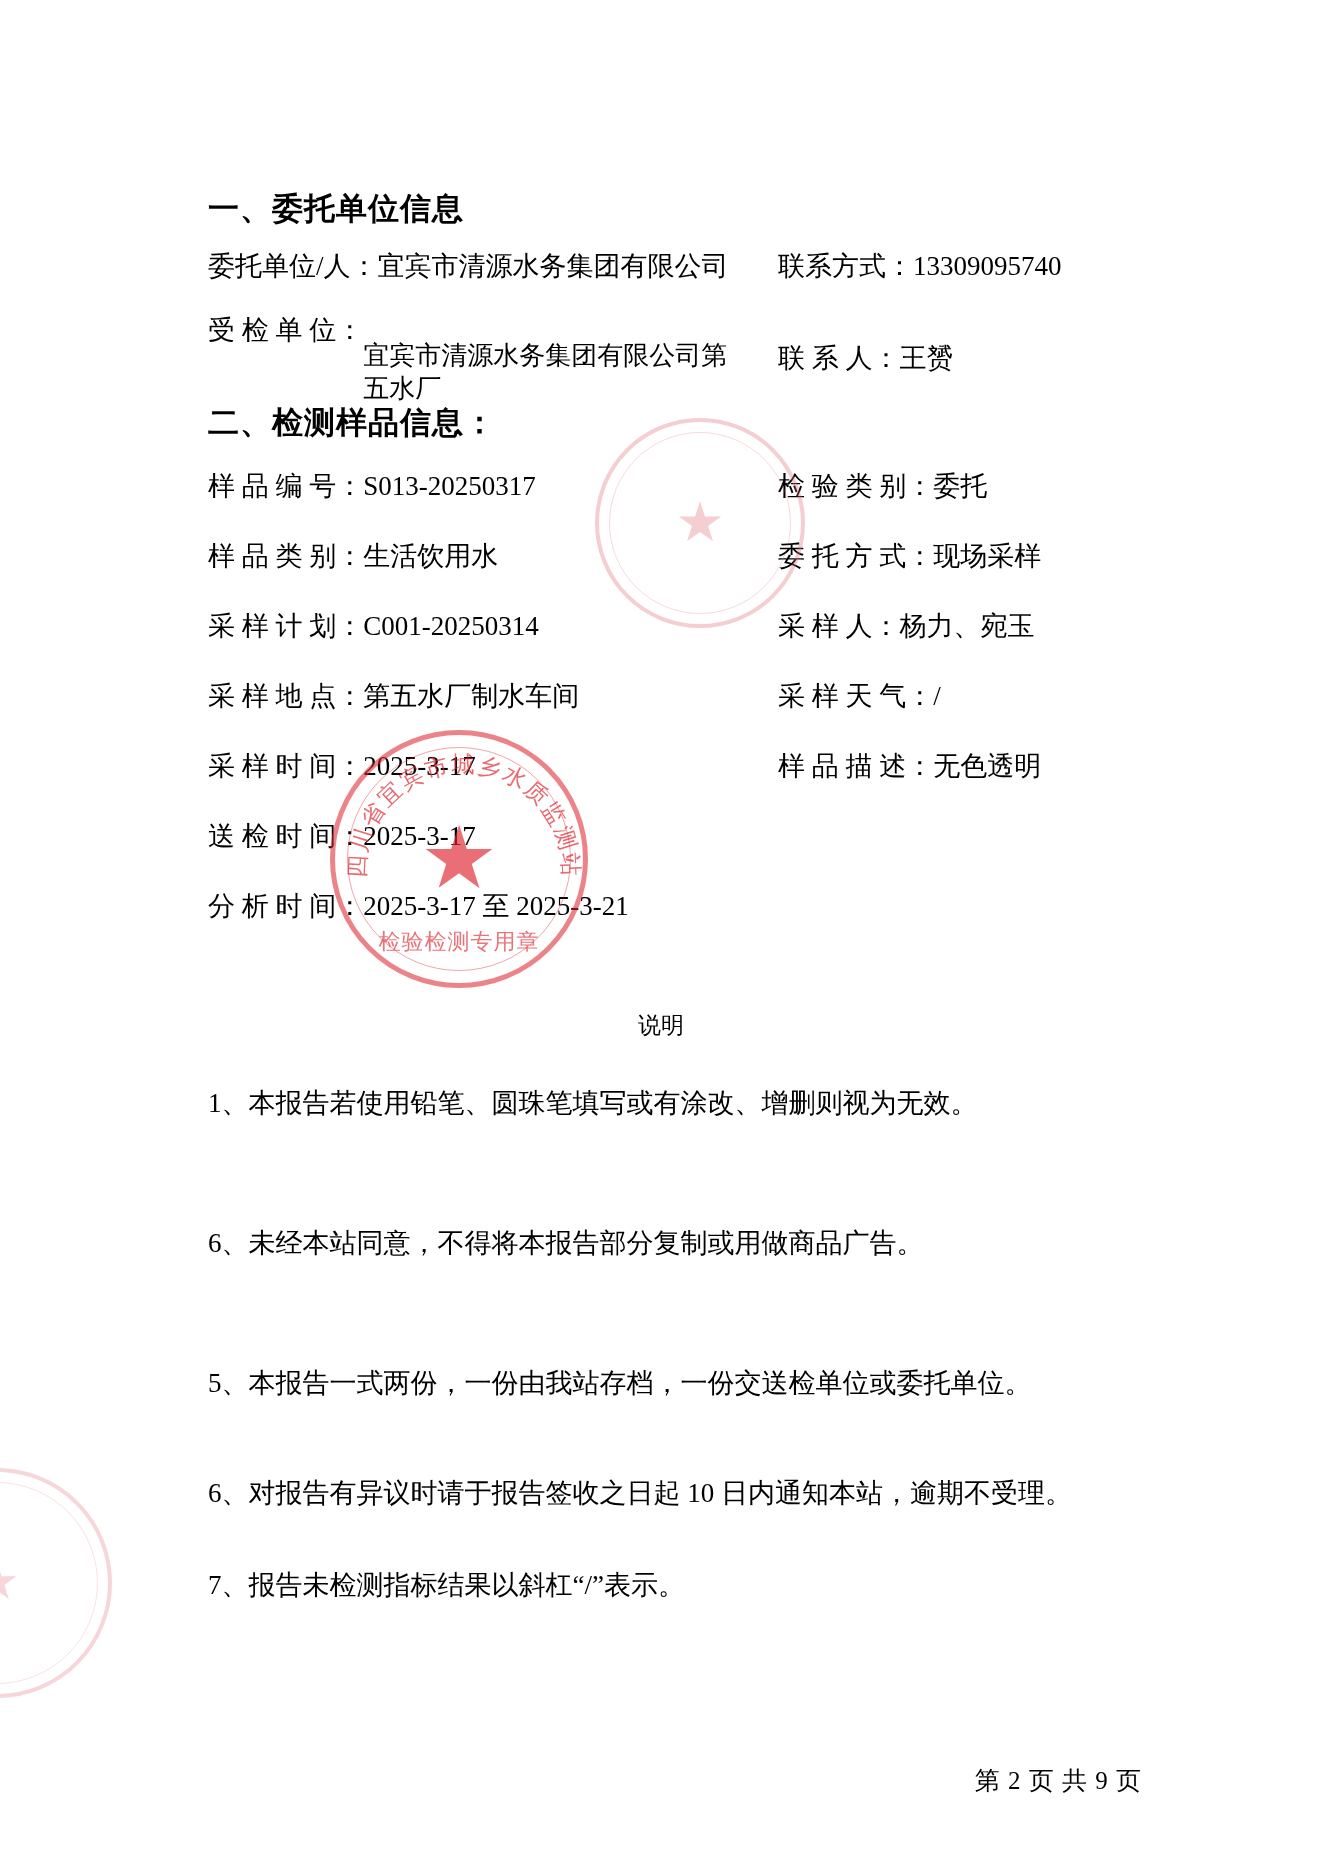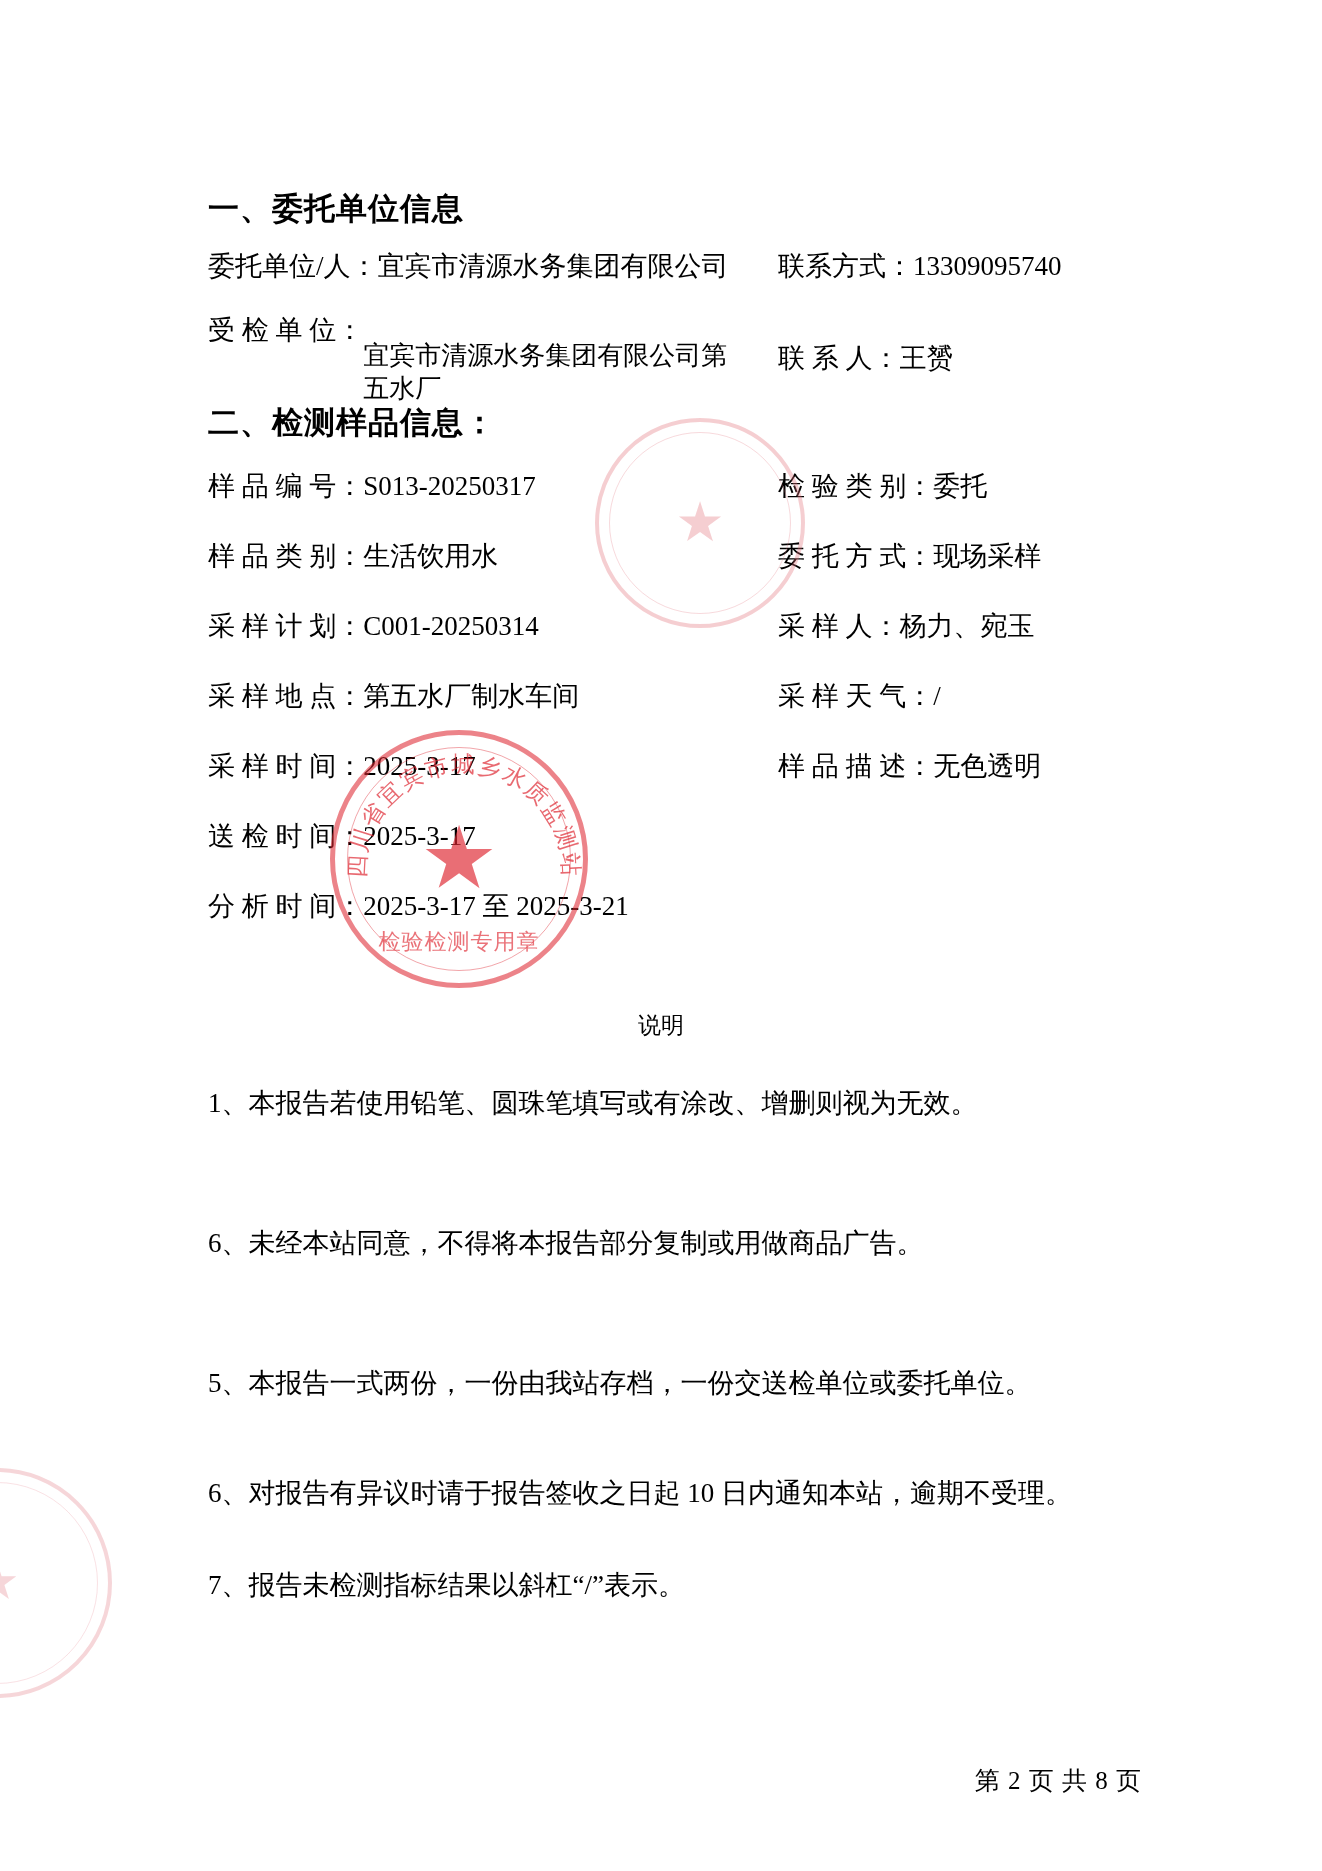--- a/index.html
+++ b/index.html
@@ -255,21 +255,21 @@
   </div>
 
   <div id="notes-title">说明</div>
 
   <div class="note" style="top: 1083px;">1、本报告若使用铅笔、圆珠笔填写或有涂改、增删则视为无效。</div>
   <div class="note" style="top: 1223px;">6、未经本站同意，不得将本报告部分复制或用做商品广告。</div>
   <div class="note" style="top: 1363px;">5、本报告一式两份，一份由我站存档，一份交送检单位或委托单位。</div>
   <div class="note" style="top: 1433px; width: 930px; margin-top: 40px;">6、对报告有异议时请于报告签收之日起 10 日内通知本站，逾期不受理。</div>
   <div class="note" style="top: 1565px;">7、报告未检测指标结果以斜杠“/”表示。</div>
 
-  <div id="footer">第 2 页 共 8 页</div>
+  <div id="footer">第 2 页 共 9 页</div>
 
   <div class="seal" id="seal-faint-top">
     <div class="ring-inner"></div>
     <div class="star">★</div>
   </div>
 
   <div class="seal" id="seal-main">
     <div class="ring-inner"></div>
     <div class="arc-text">
       <svg viewBox="0 0 258 258" width="258" height="258">

